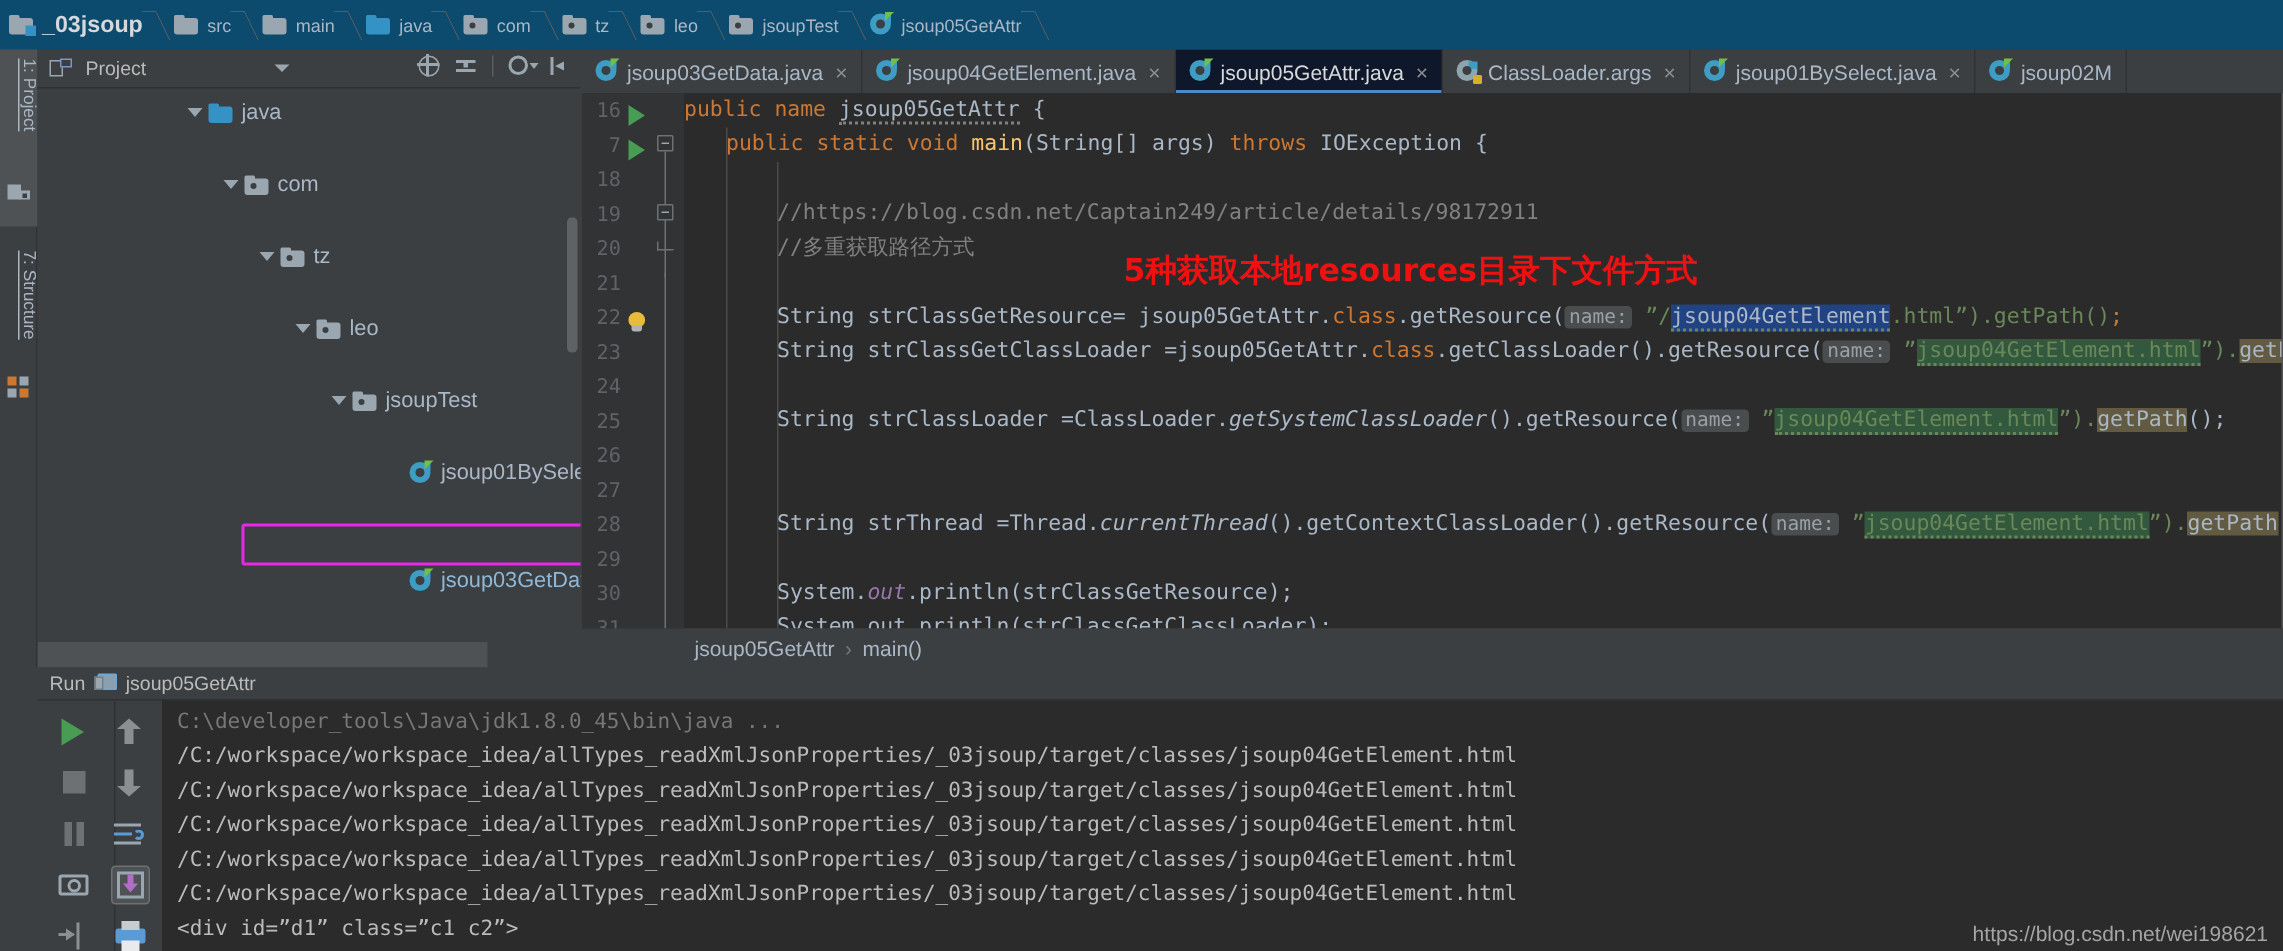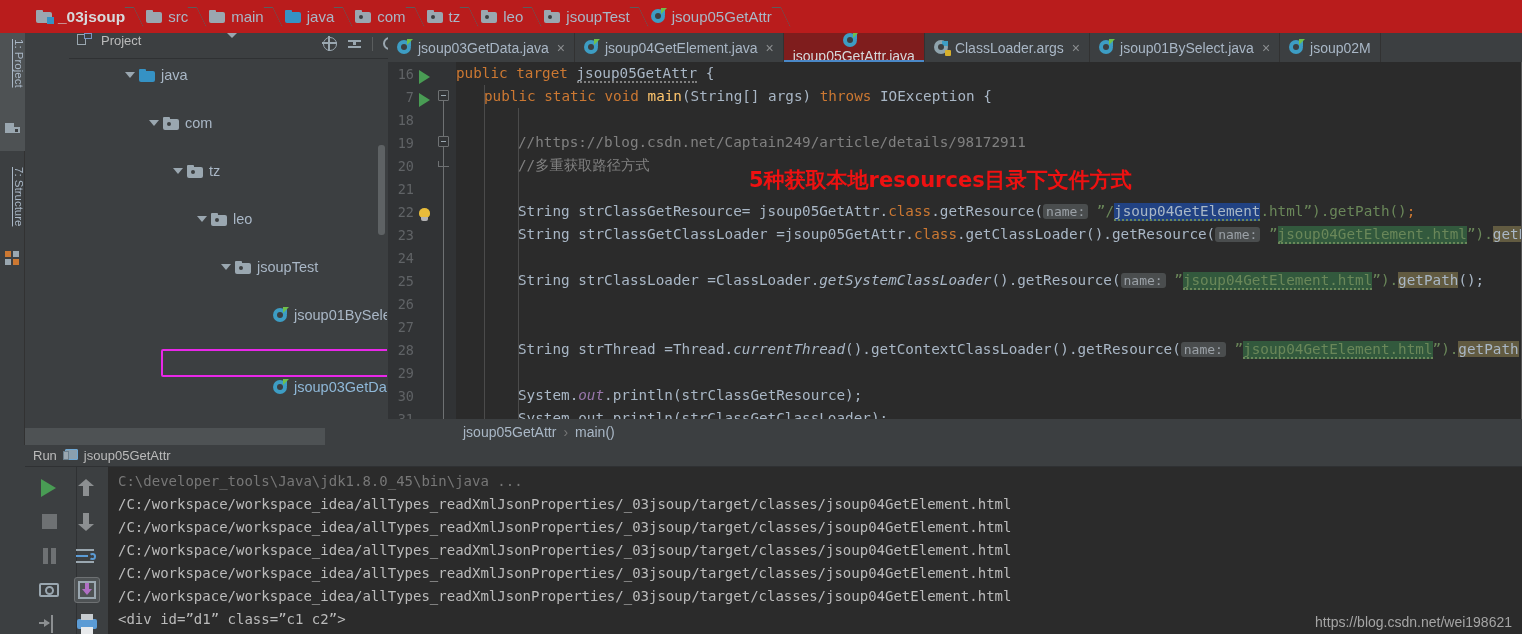--- a/index.html
+++ b/index.html
@@ -7,28 +7,27 @@
     width: 1522px; height: 634px;
     background: #3c3f41;
     font-family: "Liberation Sans", sans-serif;
     overflow: hidden;
   }
   #app { position: relative; width: 1522px; height: 634px; }
 
   
   .navbar {
     position: absolute; top: 0; left: 0; width: 1522px; height: 33px;
-    background: #b91c1c;
+    background: #0c4a6e;
     display: flex; align-items: center;
-    padding-left: 30px;
   }
   .crumb {
     display: flex; align-items: center; height: 33px;
     padding: 0 4px 0 6px;
-    color: #a9b7c6; font-size: 15px; white-space: nowrap;
+    color: #a9b7c6; font-size: 12px; white-space: nowrap;
   }
   .crumb.bold { font-weight: bold; color: #d6d9db; font-size: 15.5px; }
   .crumb-sep {
     width: 11px; height: 33px; flex: none;
     position: relative;
   }
   .crumb-sep::after {
     content: ""; position: absolute; left: 0; top: 7px;
     width: 9px; height: 19px;
     border-right: 1px solid #5a5d5e;
@@ -103,23 +102,22 @@
     position: absolute; left: 5px; width: 15px; height: 14px;
   }
 
   
   .project-panel {
     position: absolute; left: 25px; top: 33px; width: 362px; height: 412px;
     background: #3c3f41;
   }
   .panel-head {
     position: relative; height: 26px; width: 362px;
-    display: flex; 
+    display: flex; align-items: center;
     border-bottom: 1px solid #2f3133;
-    margin-left: 44px;
   }
   .panel-head .ptitle {
     color: #bbbbbb; font-size: 13px; margin-left: 8px;
   }
   .pwin-icon {
     width: 16px; height: 14px; margin-left: 8px; position: relative; flex: none;
   }
   .pwin-icon .a { position: absolute; left: 0; top: 1px; width: 9px; height: 11px; border: 1.5px solid #9aa7b0; }
   .pwin-icon .b { position: absolute; left: 7px; top: 0; width: 8px; height: 6px; border: 1.5px solid #7a96c4; background: #3c3f41; }
   .head-tools { position: absolute; right: 6px; top: 3px; display: flex; gap: 9px; align-items: center; }
@@ -169,21 +167,21 @@
     position: absolute; left: 388px; top: 33px; width: 1134px; height: 29px;
     background: #3c3f41; display: flex; align-items: flex-end;
     overflow: hidden;
   }
   .etab {
     height: 29px; display: flex; align-items: center;
     padding: 0 9px 0 9px; color: #a9b7c6; font-size: 14px;
     border-right: 1px solid #323232;
     white-space: nowrap; position: relative;
   }
-  .etab.active { background: #7f1d1d; color: #d6d9db; flex-direction: column; }
+  .etab.active { background: #0f172a; color: #d6d9db; }
   .etab.active::after {
     content: ""; position: absolute; left: 0; bottom: 0; width: 100%; height: 2px;
     background: #4a88c7;
   }
   .etab .x {
     margin-left: 8px; color: #8c8f91; font-size: 14px; line-height: 1;
   }
 
   
   .editor {
@@ -585,21 +583,21 @@
       <div class="foldline" style="top:39px; height:84px;"></div>
       <div class="fold" style="top:74px;"></div>
       <div class="foldend" style="top:99px;"></div>
       <div class="foldline" style="top:120px; height:237px;"></div>
     </div>
 
     <div class="code-area">
       <div class="indent-guide" style="left:28px; top:23px; height:334px;"></div>
       <div class="indent-guide" style="left:62px; top:46px; height:311px;"></div>
 
-      <div class="cline" style="top:0px;"><span class="kw">public target </span><span class="wavy-w">jsoup05GetAttr</span><span> {</span></div>
+      <div class="cline" style="top:0px;"><span class="kw">public name </span><span class="wavy-w">jsoup05GetAttr</span><span> {</span></div>
 
       <div class="cline" style="top:23px; padding-left:28px;"><span class="kw">public static void </span><span style="color:#ffc66d;">main</span><span>(String[] args) </span><span class="kw">throws</span><span> IOException {</span></div>
 
       <div class="cline cmt" style="top:69px; padding-left:62px;">//https://blog.csdn.net/Captain249/article/details/98172911</div>
 
       <div class="cline cmt" style="top:92px; padding-left:62px;">//多重获取路径方式</div>
 
       <div class="cline" style="top:138px; padding-left:62px;"><span>String strClassGetResource= jsoup05GetAttr.</span><span class="kw">class</span><span>.getResource(</span><span class="hintpar">name:</span><span class="str"> ”/</span><span class="sel-blue wavy">jsoup04GetElement</span><span class="str">.html”).getPath()</span><span class="kw">;</span></div>
 
       <div class="cline" style="top:161px; padding-left:62px;"><span>String strClassGetClassLoader =jsoup05GetAttr.</span><span class="kw">class</span><span>.getClassLoader().getResource(</span><span class="hintpar">name:</span><span class="str"> ”</span><span class="str hl-green wavy">jsoup04GetElement.html</span><span class="str">”).</span><span class="hl-tan">getPath</span></div>

